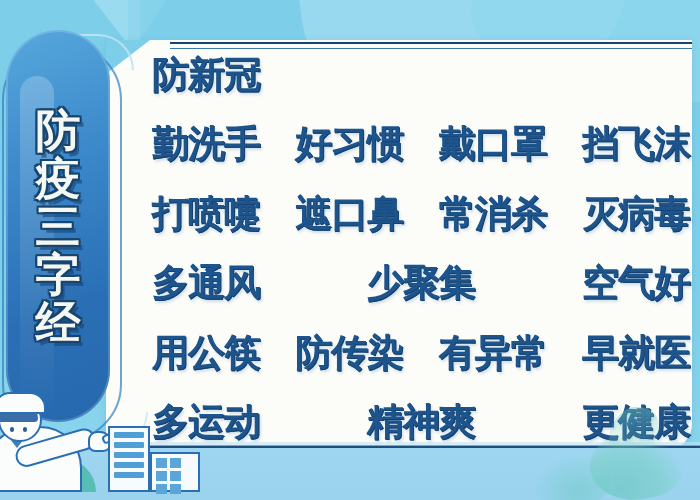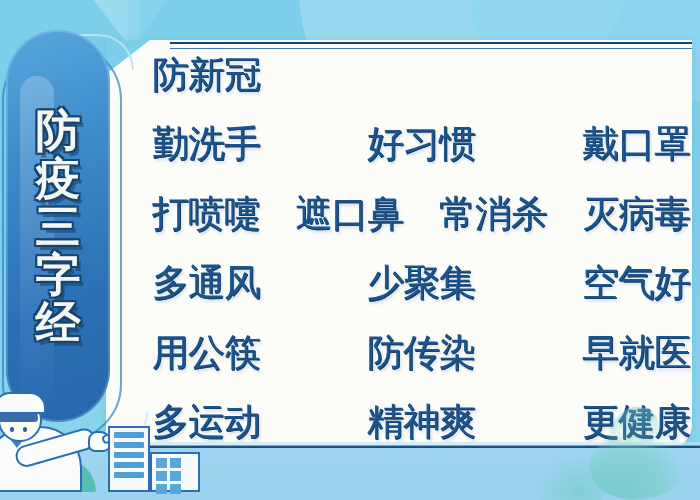--- a/index.html
+++ b/index.html
@@ -143,21 +143,21 @@
   .slogans{
     position:absolute;left:152px;top:56px;width:538px;height:384px;
     display:flex;flex-direction:column;justify-content:space-between;
   }
   .slogan-row{
     display:flex;justify-content:space-between;align-items:center;
     white-space:nowrap;
   }
   .phrase{
     font-family:"DejaVu Sans","Liberation Sans",sans-serif;
-    font-size:37px;line-height:1;font-weight:normal;
+    font-size:37px;line-height:1;font-weight:bold;
     color:#1d548c;
     letter-spacing:-1px;
     text-shadow:1px 1px 0 #16406e, 0.5px 0.5px 0 #16406e, 2px 3px 3px rgba(140,180,215,.45);
   }
 
   
   .doctor{position:absolute;left:-8px;bottom:8px;width:120px;height:120px;}
   .doc-body{
     position:absolute;left:-6px;bottom:0;width:92px;height:62px;
     background:#fbfdfd;border:2px solid #2a6fb5;
@@ -254,38 +254,40 @@
   <div class="slogans">
 
     <div class="slogan-row">
       <div class="phrase">防新冠</div>
     </div>
 
     <div class="slogan-row">
       <div class="phrase">勤洗手</div>
       <div class="phrase">好习惯</div>
       <div class="phrase">戴口罩</div>
+      <div class="phrase">挡飞沫</div>
     </div>
 
     <div class="slogan-row">
       <div class="phrase">打喷嚏</div>
       <div class="phrase">遮口鼻</div>
       <div class="phrase">常消杀</div>
       <div class="phrase">灭病毒</div>
     </div>
 
     <div class="slogan-row">
       <div class="phrase">多通风</div>
       <div class="phrase">少聚集</div>
       <div class="phrase">空气好</div>
     </div>
 
     <div class="slogan-row">
       <div class="phrase">用公筷</div>
       <div class="phrase">防传染</div>
+      <div class="phrase">有异常</div>
       <div class="phrase">早就医</div>
     </div>
 
     <div class="slogan-row">
       <div class="phrase">多运动</div>
       <div class="phrase">精神爽</div>
       <div class="phrase">更健康</div>
     </div>
 
   </div>

